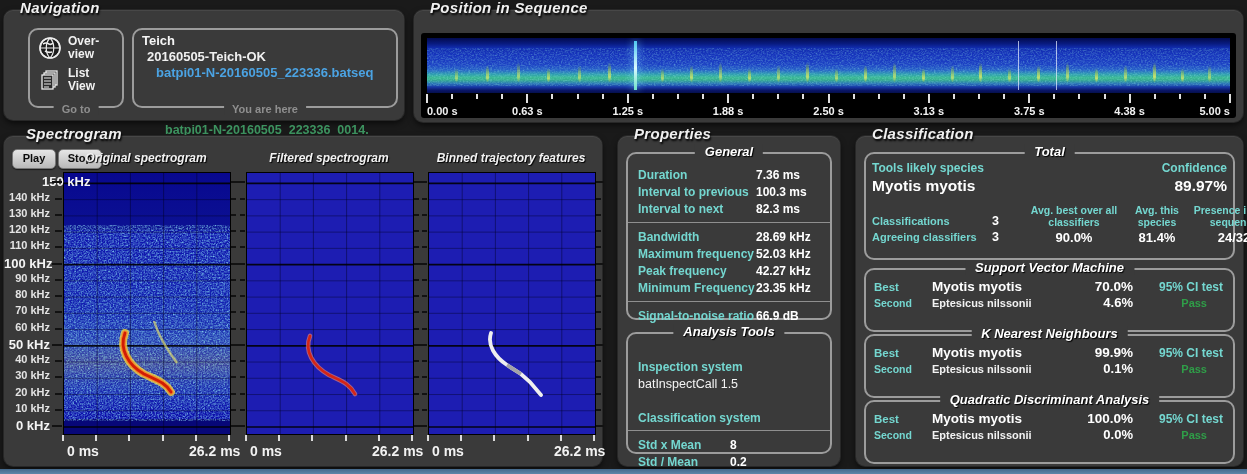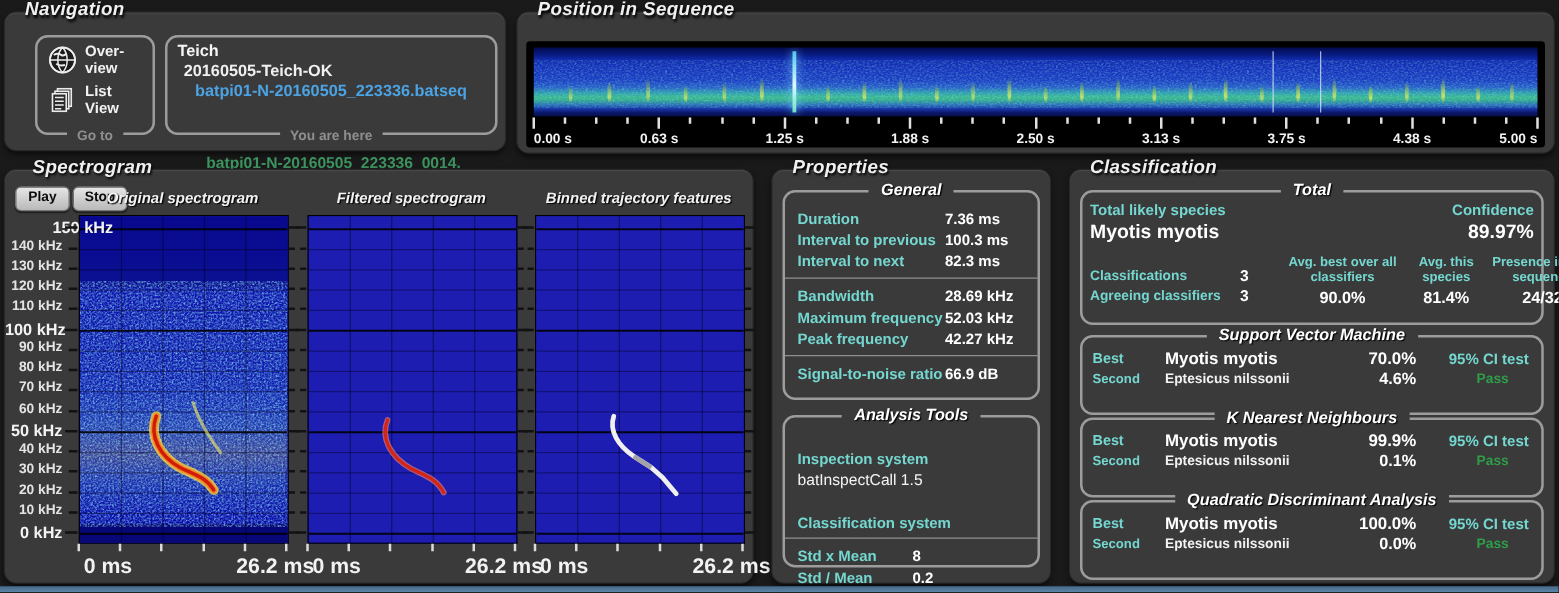--- a/index.html
+++ b/index.html
@@ -48,21 +48,21 @@
        color:#0b0b0b;font-size:11px;font-weight:bold;text-align:center;line-height:16px;cursor:pointer;}
   .chart-title{position:absolute;top:15px;width:166px;text-align:center;font-size:12px;font-style:italic;
        font-weight:bold;color:#f2f2f2;text-shadow:1px 1px 1px #000;white-space:nowrap;}
   .chart{position:absolute;top:36px;width:166px;height:261px;border:1px solid #000;background:#1d1db2;}
   .chart svg{display:block;width:100%;height:100%;}
   .ylab{position:absolute;width:46px;text-align:right;color:#e4e4e4;font-weight:bold;white-space:nowrap;}
   .ylab.major{font-size:13px;color:#f4f4f4;}
   .ylab.minor{font-size:11px;}
   .ytick{position:absolute;height:2px;background:#121212;}
   .xtick{position:absolute;width:2px;height:6px;background:#dcdcdc;top:299px;}
-  .xlab{position:absolute;top:307px;font-size:17px;font-weight:bold;color:#f2f2f2;white-space:nowrap;}
+  .xlab{position:absolute;top:307px;font-size:14px;font-weight:bold;color:#f2f2f2;white-space:nowrap;}
   
   .prop-box{padding:8px 10px;box-sizing:border-box;}
   .prow{display:grid;grid-template-columns:118px 1fr;height:17px;align-items:center;}
   .prow .pl{color:#74d7d0;font-weight:bold;font-size:12px;white-space:nowrap;}
   .prow .pv{color:#fff;font-weight:bold;font-size:12px;white-space:nowrap;}
   .divider{border-top:1.5px solid #8f8f8f;margin:5px -10px;}
   .sys-label{color:#74d7d0;font-weight:bold;font-size:12px;margin-top:20px;}
   .sys-value{color:#f4f4f4;font-size:12.5px;margin-top:3px;white-space:nowrap;}
   .srow{display:grid;grid-template-columns:92px 1fr;height:17px;align-items:center;}
   
@@ -509,20 +509,24 @@
             <div class="pv">28.69 kHz</div>
           </div>
           <div class="prow">
             <div class="pl">Maximum frequency</div>
             <div class="pv">52.03 kHz</div>
           </div>
           <div class="prow">
             <div class="pl">Peak frequency</div>
             <div class="pv">42.27 kHz</div>
           </div>
+          <div class="prow">
+            <div class="pl">Minimum Frequency</div>
+            <div class="pv">23.35 kHz</div>
+          </div>
           <div class="divider"></div>
           <div class="prow">
             <div class="pl">Signal-to-noise ratio</div>
             <div class="pv">66.9 dB</div>
           </div>
         </div>
     </div>
     <div class="groupbox prop-box" style="left:8px;top:196px;width:206px;height:122px;">
       <span class="legend-top">Analysis Tools</span>
       <div id="analysis-rows" style="margin-top:-2px;">
@@ -541,21 +545,21 @@
         </div>
     </div>
   </div>
 
   <div class="panel" style="left:856px;top:136px;width:387px;height:330px;">
     <div class="panel-title">Classification</div>
 
     <div class="groupbox" style="left:8px;top:16px;width:367px;height:104px;">
       <span class="legend-top">Total</span>
       <div class="tot-row1">
-        <span>Total likely species</span>
+        <span>Tools likely species</span>
         <span>Confidence</span>
       </div>
       <div class="tot-row2">
         <span>Myotis myotis</span>
         <span>89.97%</span>
       </div>
       <div class="tot-grid">
         <div class="tot-left">
           <div class="lv">
             <span class="l">Classifications</span>

